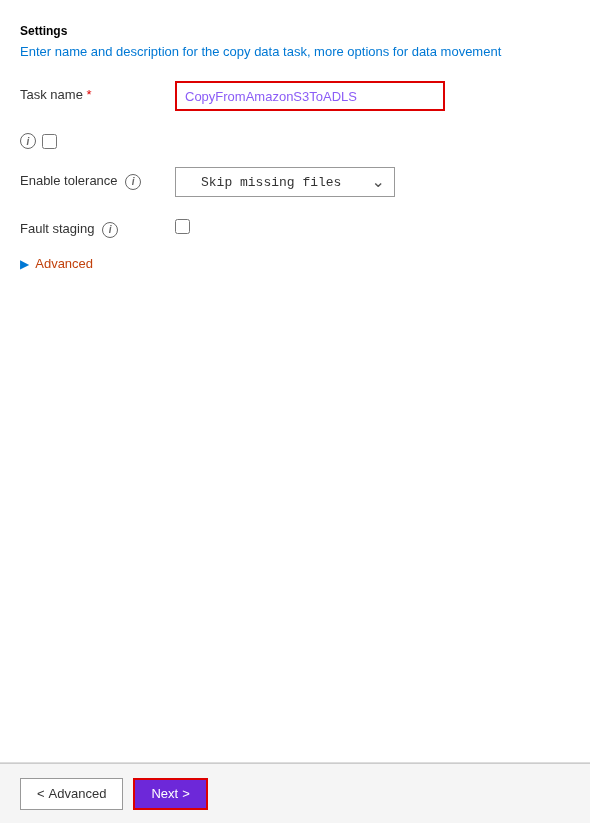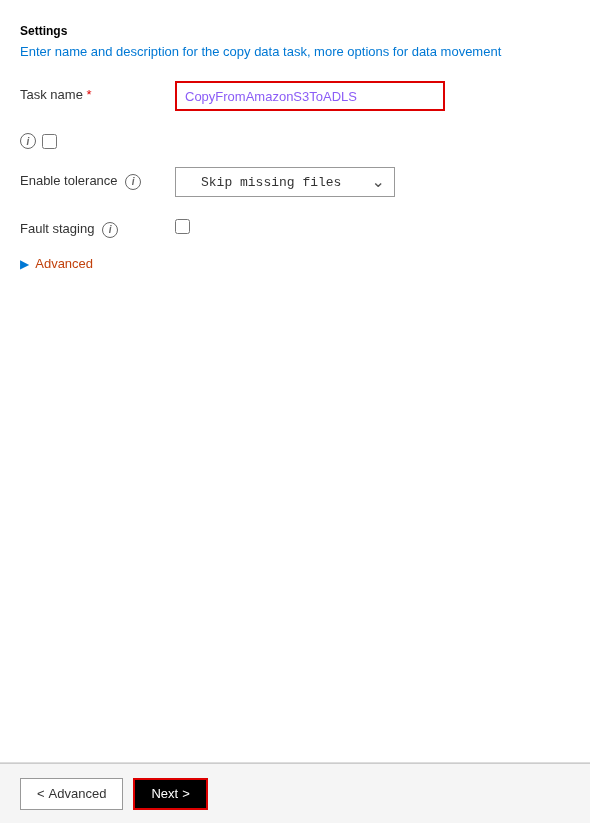--- a/index.html
+++ b/index.html
@@ -185,21 +185,21 @@
       height: 32px;
     }
 
     .btn-next {
       display: flex;
       align-items: center;
       gap: 4px;
       padding: 6px 16px;
       font-size: 13px;
       border: 2px solid #d00;
-      background: #000000;
+      background: #6d28d9;
       color: #fff;
       cursor: pointer;
       height: 32px;
       font-weight: 500;
     }
 
     .data-consistency-row .form-label {
       padding-top: 2px;
     }
   </style>

